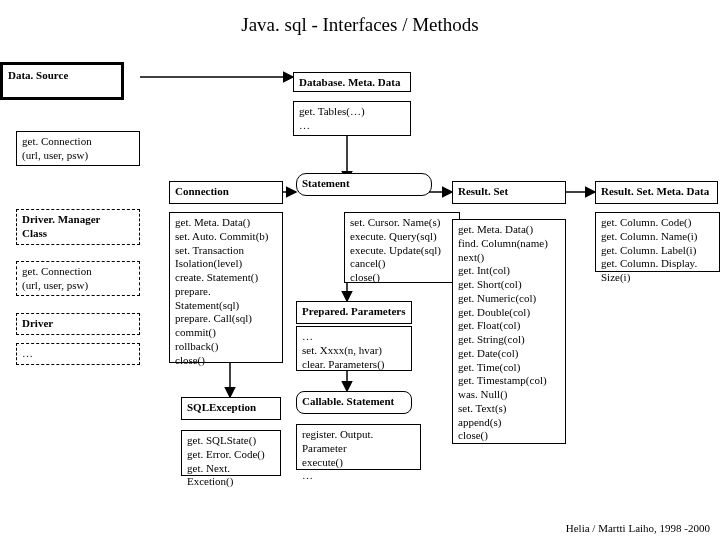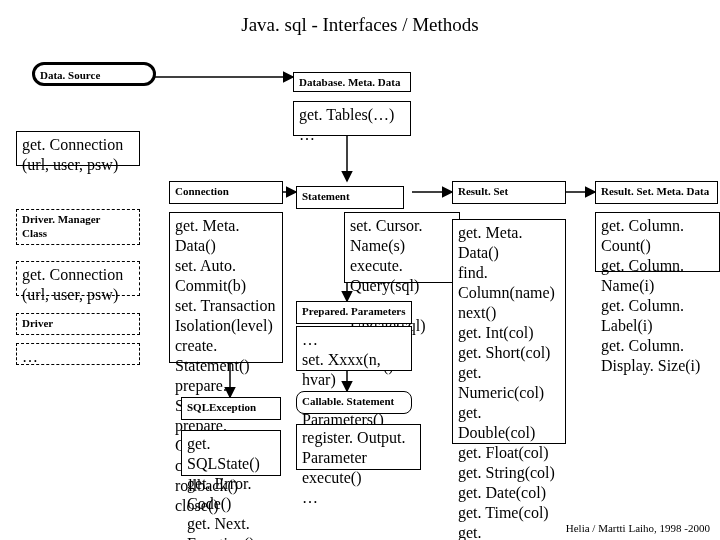--- a/index.html
+++ b/index.html
@@ -33,21 +33,21 @@
     font-size: 11px;
     line-height: 1.25;
     box-sizing: border-box;
   }
   .hdr {
     font-weight: bold;
     padding: 4px 5px;
   }
   .body {
     padding: 3px 5px;
-    font-size: 16px;
+    font-size: 11px;
     line-height: 1.25;
     white-space: pre-line;
   }
   .thick {
     border-width: 3px;
   }
   .footer {
     position: absolute;
     right: 10px;
     bottom: 6px;
@@ -82,21 +82,21 @@
 
   <line x1="347" y1="370" x2="347" y2="391" stroke="#000" stroke-width="1.5" marker-end="url(#arr)"></line>
 
   <line x1="412" y1="192" x2="452" y2="192" stroke="#000" stroke-width="1.5" marker-end="url(#arr)"></line>
 
   <line x1="566" y1="192" x2="595" y2="192" stroke="#000" stroke-width="1.5" marker-end="url(#arr)"></line>
 
   <line x1="230" y1="363" x2="230" y2="397" stroke="#000" stroke-width="1.5" marker-end="url(#arr)"></line>
 </svg>
 
-<div class="box thick" style="left:32px; top:62px; width:124px; height:24px;border-radius:14px;">
+<div class="box thick" style="left:0; top:62px; width:124px; height:38px;">
   <div class="hdr">Data. Source</div>
 </div>
 
 <div class="box" style="left:293px; top:72px; width:118px; height:20px;">
   <div class="hdr" style="padding:3px 5px;">Database. Meta. Data</div>
 </div>
 <div class="box" style="left:293px; top:101px; width:118px; height:35px;">
   <div class="body">get. Tables(…)
 …</div>
 </div>
@@ -132,21 +132,21 @@
 set. Transaction
     Isolation(level)
 create. Statement()
 prepare. Statement(sql)
 prepare. Call(sql)
 commit()
 rollback()
 close()</div>
 </div>
 
-<div class="box" style="left:296px; top:186px; width:108px; height:23px;">
+<div class="box" style="left:296px; top:173px; width:136px; height:23px;border-radius:10px;">
   <div class="hdr" style="padding:3px 5px;">Statement</div>
 </div>
 <div class="box" style="left:296px; top:212px; width:116px; height:71px;margin-left:48px;">
   <div class="body">set. Cursor. Name(s)
 execute. Query(sql)
 execute. Update(sql)
 cancel()
 close()</div>
 </div>
 
@@ -196,19 +196,19 @@
 was. Null()
 set. Text(s)
 append(s)
 close()</div>
 </div>
 
 <div class="box" style="left:595px; top:181px; width:123px; height:23px;">
   <div class="hdr" style="padding:3px 5px;">Result. Set. Meta. Data</div>
 </div>
 <div class="box" style="left:595px; top:212px; width:125px; height:60px;">
-  <div class="body">get. Column. Count()
+  <div class="body">get. Column. Code()
 get. Column. Name(i)
 get. Column. Label(i)
 get. Column. Display. Size(i)</div>
 </div>
 
 <div class="footer">Helia / Martti Laiho, 1998 -2000</div>
 
 </body></html>

